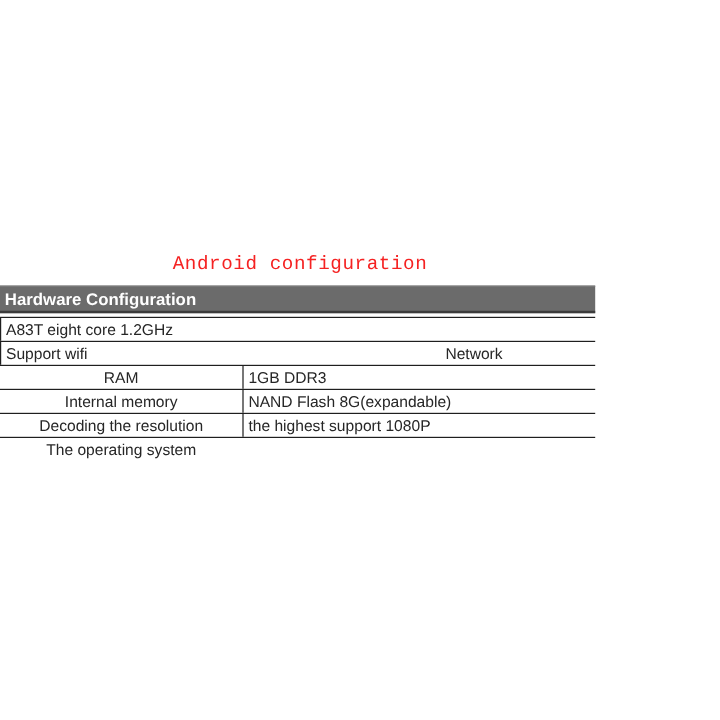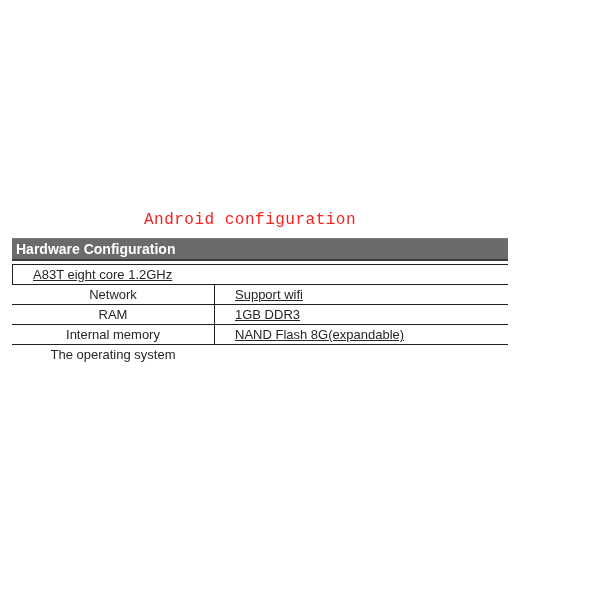--- a/index.html
+++ b/index.html
@@ -14,21 +14,21 @@
     position:absolute;
     top:211px;left:0;width:500px;
     text-align:center;
     font-family:"Liberation Mono","DejaVu Sans Mono",monospace;
     font-size:16px;
     letter-spacing:0.5px;
     color:#f52222;
   }
   .spec-table{
     position:absolute;
-    top:238px;left:12px;width:496px;
+    top:238px;left:0;width:496px;
   }
   .table-header{
     height:20px;
     line-height:20px;
     background:#6b6b6b;
     border-top:1px solid #7c7c7c;
     border-bottom:2px solid #3c3c3c;
     color:#ffffff;
     font-weight:bold;
     font-size:14px;
@@ -44,46 +44,49 @@
     color:#262626;
   }
   .cell{overflow:hidden;white-space:nowrap;}
   .cell.label{
     width:202px;
     text-align:center;
   }
   .cell.value{
     flex:1;
     border-left:1px solid #1f1f1f;
-    padding-left:20px;
+    padding-left:4px;
     text-align:left;
-    text-decoration:underline;
   }
 </style>
 </head>
 <body>
 
 <div class="title">Android configuration</div>
 
 <div class="spec-table">
   <div class="table-header">Hardware Configuration</div>
 
   <div class="rows">
     <div class="row">
       <div class="cell value">A83T eight core 1.2GHz</div>
     </div>
     <div class="row">
+      <div class="cell value">Support wifi</div>
       <div class="cell label">Network</div>
-      <div class="cell value">Support wifi</div>
     </div>
     <div class="row">
       <div class="cell label">RAM</div>
       <div class="cell value">1GB DDR3</div>
     </div>
     <div class="row">
       <div class="cell label">Internal memory</div>
       <div class="cell value">NAND Flash 8G(expandable)</div>
     </div>
     <div class="row">
+      <div class="cell label">Decoding the resolution</div>
+      <div class="cell value">the highest support 1080P</div>
+    </div>
+    <div class="row">
       <div class="cell label">The operating system</div>
     </div>
   </div>
 </div>
 
 </body></html>

